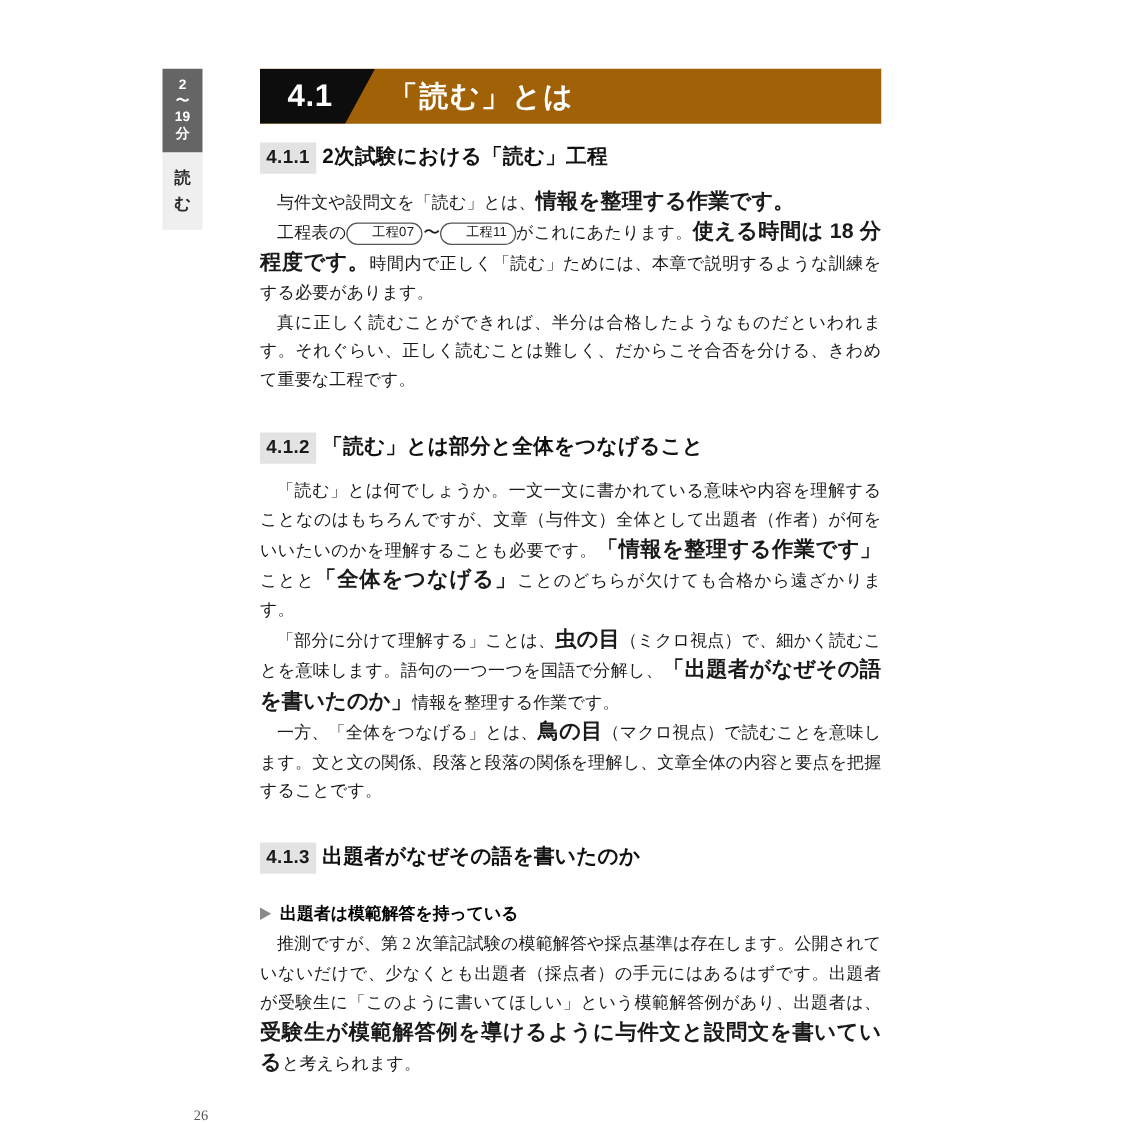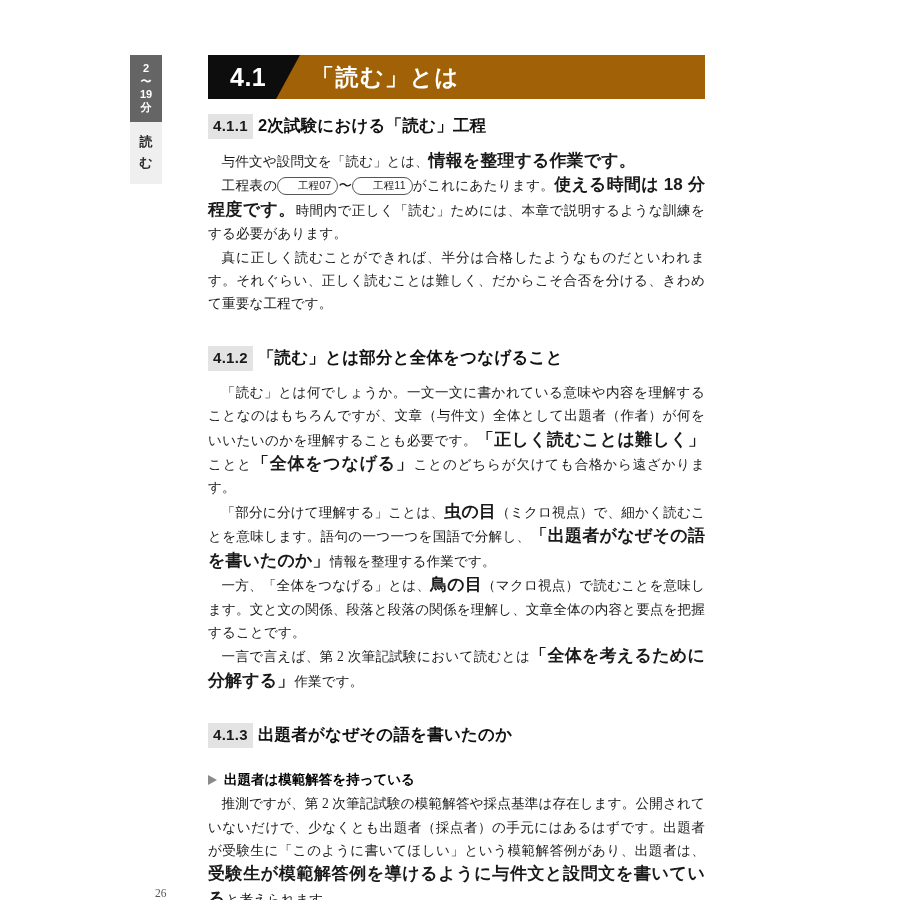--- a/index.html
+++ b/index.html
@@ -210,24 +210,23 @@
       <span class="sec-title">2次試験における「読む」工程</span>
     </h3>
     <p class="para"><span>与件文や設問文を「読む」とは、</span><b>情報を整理する作業です。</b></p>
     <p class="para"><span>工程表の</span><span class="pill">工程07</span><span>〜</span><span class="pill">工程11</span><span>がこれにあたります。</span><b>使える時間は 18 分程度です。</b><span>時間内で正しく「読む」ためには、本章で説明するような訓練をする必要があります。</span></p>
     <p class="para"><span>真に正しく読むことができれば、半分は合格したようなものだといわれます。それぐらい、正しく読むことは難しく、だからこそ合否を分ける、きわめて重要な工程です。</span></p>
     <div class="gap-lg"></div>
     <h3 class="sec-head">
       <span class="sec-num">4.1.2</span>
       <span class="sec-title">「読む」とは部分と全体をつなげること</span>
     </h3>
-    <p class="para"><span>「読む」とは何でしょうか。一文一文に書かれている意味や内容を理解することなのはもちろんですが、文章（与件文）全体として出題者（作者）が何をいいたいのかを理解することも必要です。</span><b>「正しく読むことは難しく」</b><span>ことと</span><b>「全体をつなげる」</b><span>ことのどちらが欠けても合格から遠ざかります。</span></p>
+    <p class="para"><span>「読む」とは何でしょうか。一文一文に書かれている意味や内容を理解することなのはもちろんですが、文章（与件文）全体として出題者（作者）が何をいいたいのかを理解することも必要です。</span><b>「情報を整理する作業です」</b><span>ことと</span><b>「全体をつなげる」</b><span>ことのどちらが欠けても合格から遠ざかります。</span></p>
     <p class="para"><span>「部分に分けて理解する」ことは、</span><b>虫の目</b><span>（ミクロ視点）で、細かく読むことを意味します。語句の一つ一つを国語で分解し、</span><b>「出題者がなぜその語を書いたのか」</b><span>情報を整理する作業です。</span></p>
     <p class="para"><span>一方、「全体をつなげる」とは、</span><b>鳥の目</b><span>（マクロ視点）で読むことを意味します。文と文の関係、段落と段落の関係を理解し、文章全体の内容と要点を把握することです。</span></p>
-    <p class="para"><span>一言で言えば、第 2 次筆記試験において読むとは</span><b>「全体を考えるために分解する」</b><span>作業です。</span></p>
     <div class="gap-lg"></div>
     <h3 class="sec-head">
       <span class="sec-num">4.1.3</span>
       <span class="sec-title">出題者がなぜその語を書いたのか</span>
     </h3>
     <div class="gap-sm"></div>
     <h4 class="sub-head">
       <span class="tri"></span>
       <span>出題者は模範解答を持っている</span>
     </h4>

